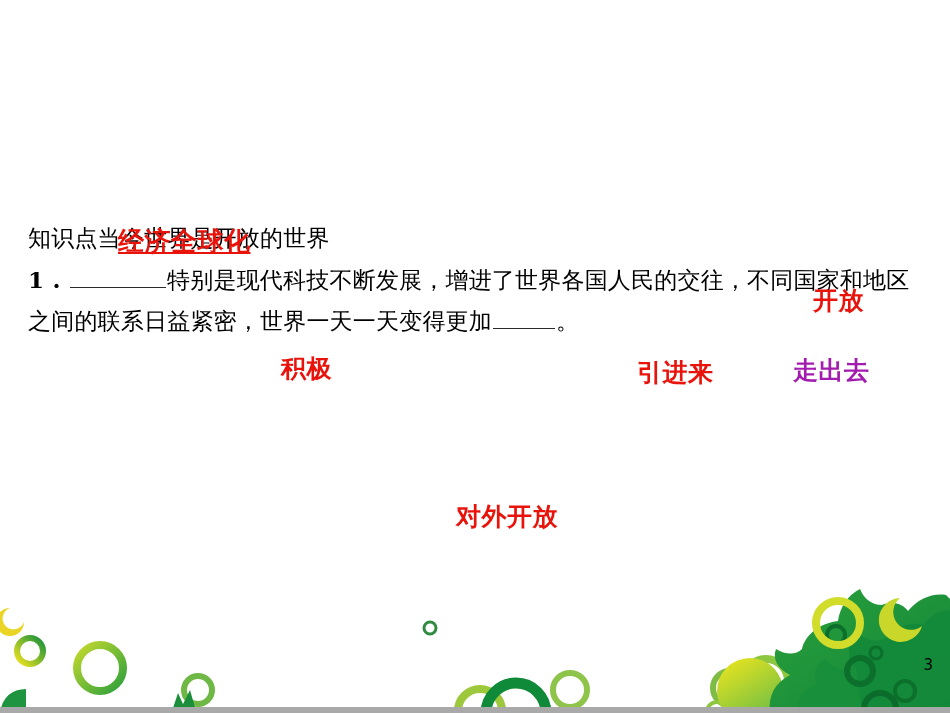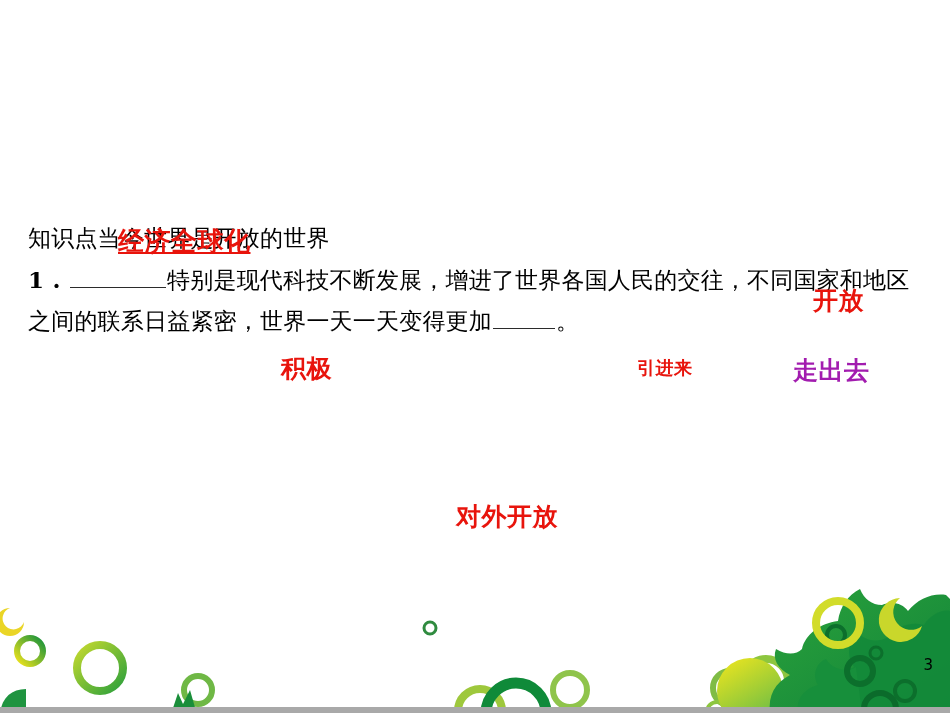--- a/index.html
+++ b/index.html
@@ -132,21 +132,21 @@
     </div>
 
 
 
   </div>
 
   <div id="anno-layer">
       <div class="anno" style="left: 118px; top: 224px; font-size: 26px; color: rgb(232, 20, 12); text-decoration: underline;">经济全球化</div>
       <div class="anno" style="left: 813px; top: 284px; font-size: 25px; color: rgb(232, 20, 12);">开放</div>
       <div class="anno" style="left: 281px; top: 352px; font-size: 25px; color: rgb(232, 20, 12);">积极</div>
-      <div class="anno" style="left: 637px; top: 356px; font-size: 18px; color: rgb(232, 20, 12);">引进来</div>
+      <div class="anno" style="left: 637px; top: 356px; font-size: 25px; color: rgb(232, 20, 12);">引进来</div>
       <div class="anno" style="left: 793px; top: 354px; font-size: 25px; color: #a21caf;">走出去</div>
       <div class="anno" style="left: 456px; top: 500px; font-size: 25px; color: rgb(232, 20, 12);">对外开放</div>
     </div>
 
   <svg class="deco" viewBox="0 0 950 150" preserveAspectRatio="none" xmlns="http://www.w3.org/2000/svg">
     <defs>
       <linearGradient id="gLeaf" x1="0" y1="0" x2="1" y2="1">
         <stop offset="0%" stop-color="#2aa23b"></stop>
         <stop offset="100%" stop-color="#12833a"></stop>
       </linearGradient>

